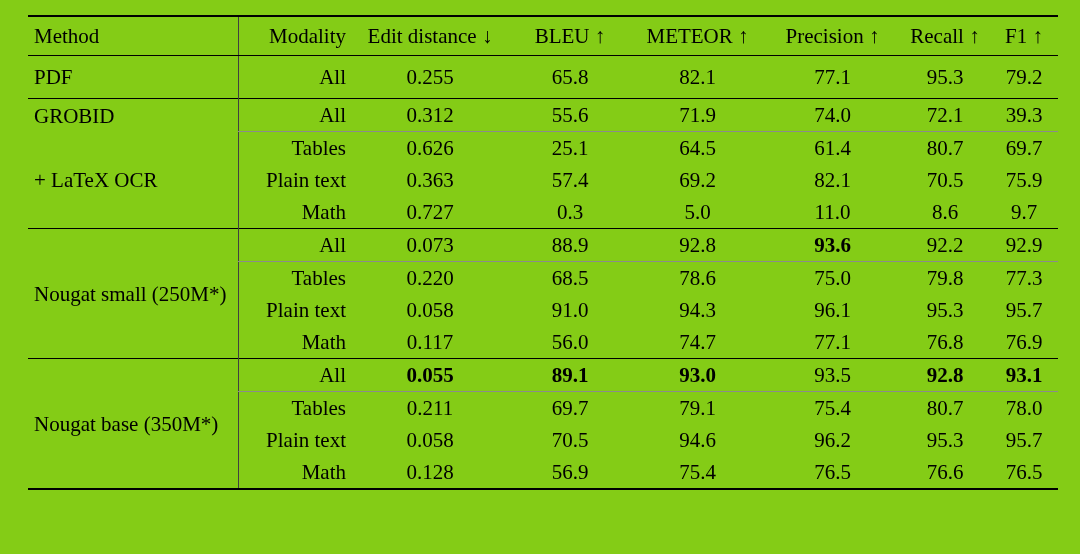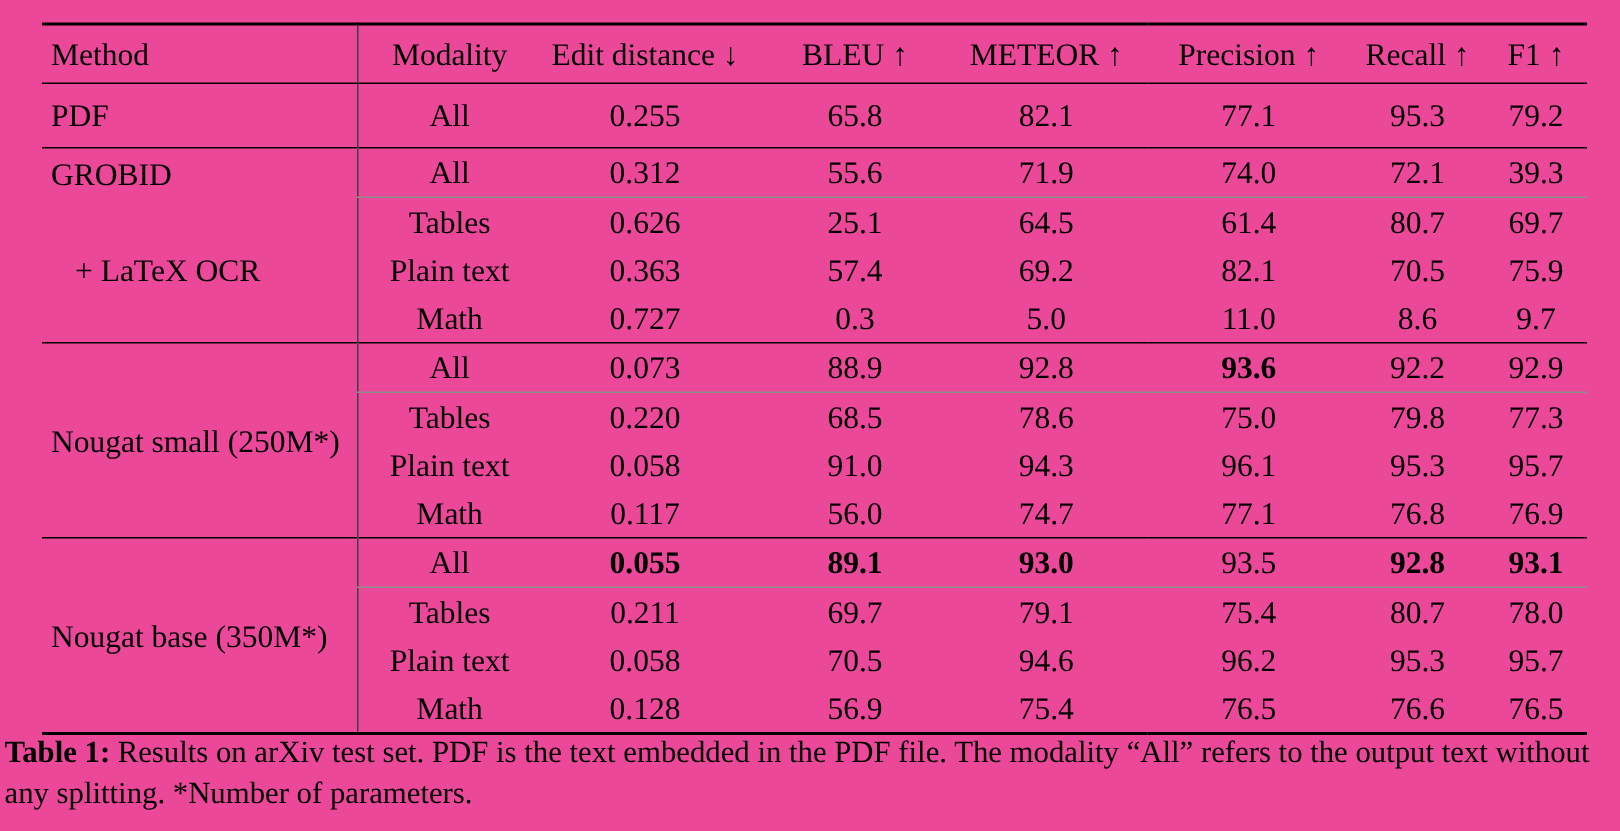--- a/index.html
+++ b/index.html
@@ -5,21 +5,21 @@
   html, body {
     margin: 0;
     padding: 0;
     background: #ffffff;
     width: 1080px;
     height: 554px;
     overflow: hidden;
     font-family: "Liberation Serif", "DejaVu Serif", serif;
     color: #000000;
   }
-  .page { position: relative; width: 1080px; height: 554px; background: #ec4899; }
+  .page { position: relative; width: 1080px; height: 554px; background: #84cc16; }
 
   .table-wrap { position: absolute; left: 28px; top: 15px; }
 
   table {
     border-collapse: collapse;
     table-layout: fixed;
     width: 1030px;
     border-top: 2px solid #000;
     border-bottom: 2px solid #000;
   }
@@ -28,32 +28,32 @@
     line-height: 24px;
     font-weight: normal;
     padding: 4px 4px;
     white-space: nowrap;
     overflow: hidden;
   }
   thead th { border-bottom: 1.5px solid #000; padding-top: 7px; padding-bottom: 7px; }
   th.l { text-align: left; padding-left: 6px; }
   th.c { text-align: center; }
 
-  .mod  { border-left: 1px solid #404040; padding-left: 15px; text-align: center; }
+  .mod  { border-left: 1px solid #404040; padding-left: 15px; text-align: right; }
   .num  { text-align: center; }
   .method { text-align: left; padding-left: 6px; }
 
   tr.pdf > td { padding-top: 9px; padding-bottom: 9px; }
   tr.sec > td { border-top: 1.5px solid #000; }
   td.cg { border-bottom: 1.4px solid #8c8c8c; }
   .b { font-weight: bold; margin-top: 24px; }
 
   td.grob { position: relative; }
   td.grob .g1 { position: absolute; left: 6px; top: 5px; }
-  td.grob .g2 { position: absolute; left: 6px; top: 69px; margin-left: 16px; }
+  td.grob .g2 { position: absolute; left: 6px; top: 69px; }
   td.mid { vertical-align: middle; }
 
   .caption {
     position: absolute;
     left: 3px;
     top: 489px;
     width: 1074px;
     font-size: 20.5px;
     line-height: 27px;
   }
@@ -213,16 +213,13 @@
           <td class="num">56.9</td>
           <td class="num">75.4</td>
           <td class="num">76.5</td>
           <td class="num">76.6</td>
           <td class="num">76.5</td>
         </tr>
       </tbody>
     </table>
   </div>
 
-  <div class="caption">
-    <span class="cap-label">Table 1:</span><span>Results on arXiv test set. PDF is the text embedded in the PDF file. The modality “All” refers to the output text without any splitting. *Number of parameters.</span>
-  </div>
 </div>
 
 </body></html>

